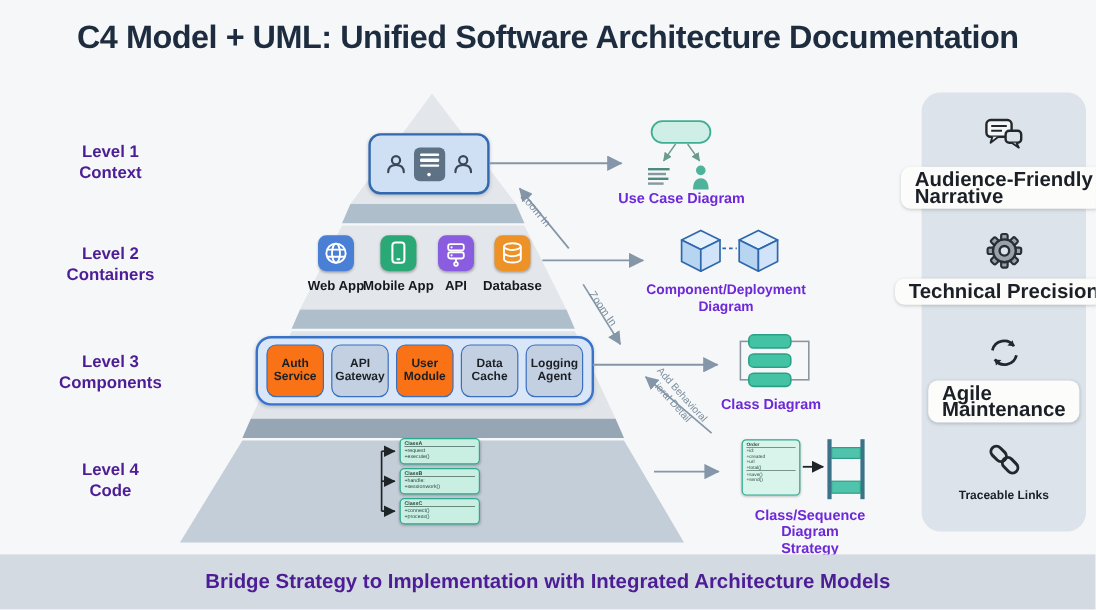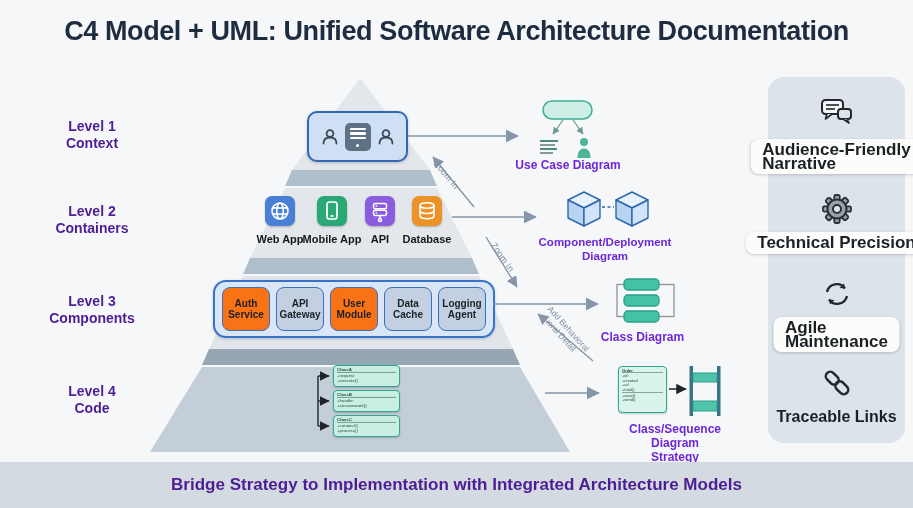--- a/index.html
+++ b/index.html
@@ -43,21 +43,21 @@
   .micro .dv{border-top:1px solid #35564d;margin:1px 0;}
   
   .flow{font-size:9px;color:#7d8fa1;white-space:nowrap;text-align:center;line-height:10px;}
   
   .dlab{font-size:12px;font-weight:700;color:#6d28d9;text-align:center;line-height:14px;}
   
   .panel{left:768px;top:77px;width:137px;height:366px;background:#dce3ea;border-radius:16px;}
   .pill{position:absolute;left:50%;transform:translateX(-50%);background:#fcfcfa;border-radius:8px;
         padding:4px 12px;font-size:17px;font-weight:700;color:#1b2026;text-align:left;
         line-height:13.5px;white-space:nowrap;box-shadow:0 1px 3px rgba(0,0,0,.18);}
-  .plain-lbl{position:absolute;left:0;width:137px;text-align:center;font-size:16px;font-weight:700;color:#1b2026;}
+  .plain-lbl{position:absolute;left:0;width:137px;text-align:center;font-size:10px;font-weight:700;color:#1b2026;}
   .icn{position:absolute;left:50%;transform:translateX(-50%);}
 </style>
 </head>
 <body>
 
 <div id="stage">
 
   <svg class="layer" width="913" height="508">
     <polygon points="360,78 430,170 292,170" fill="#e3e6ea"></polygon>
     <polygon points="292,170 430,170 437,186 285,186" fill="#aebfcb"></polygon>

